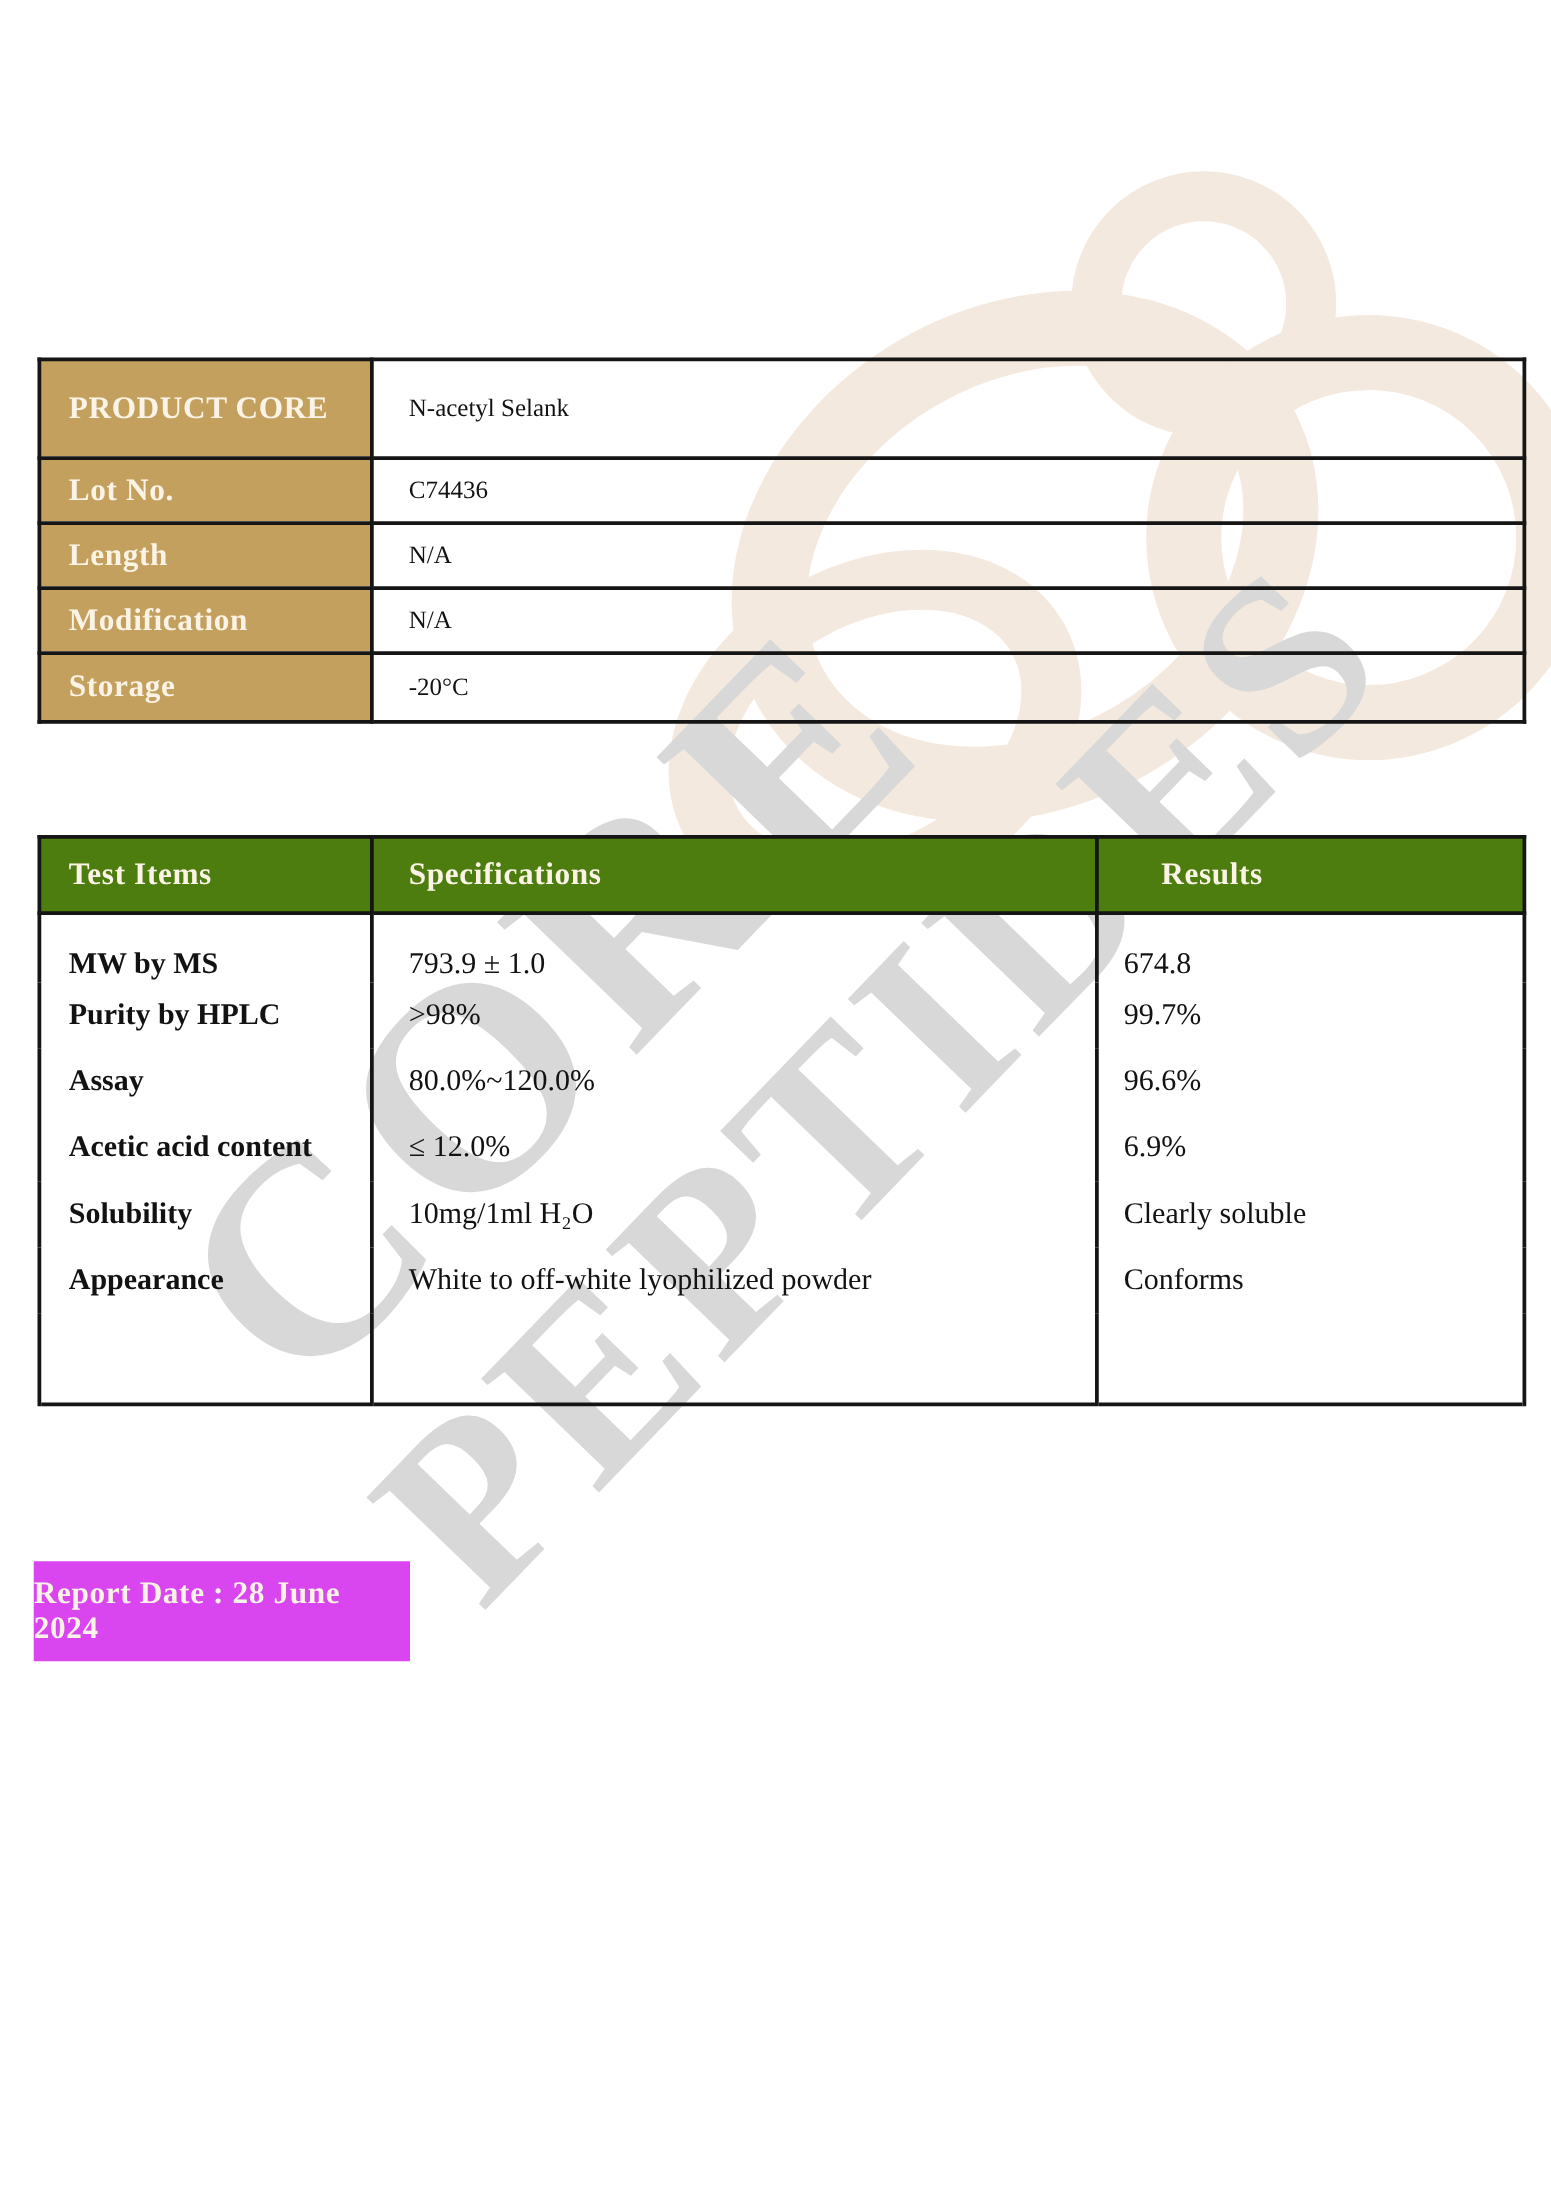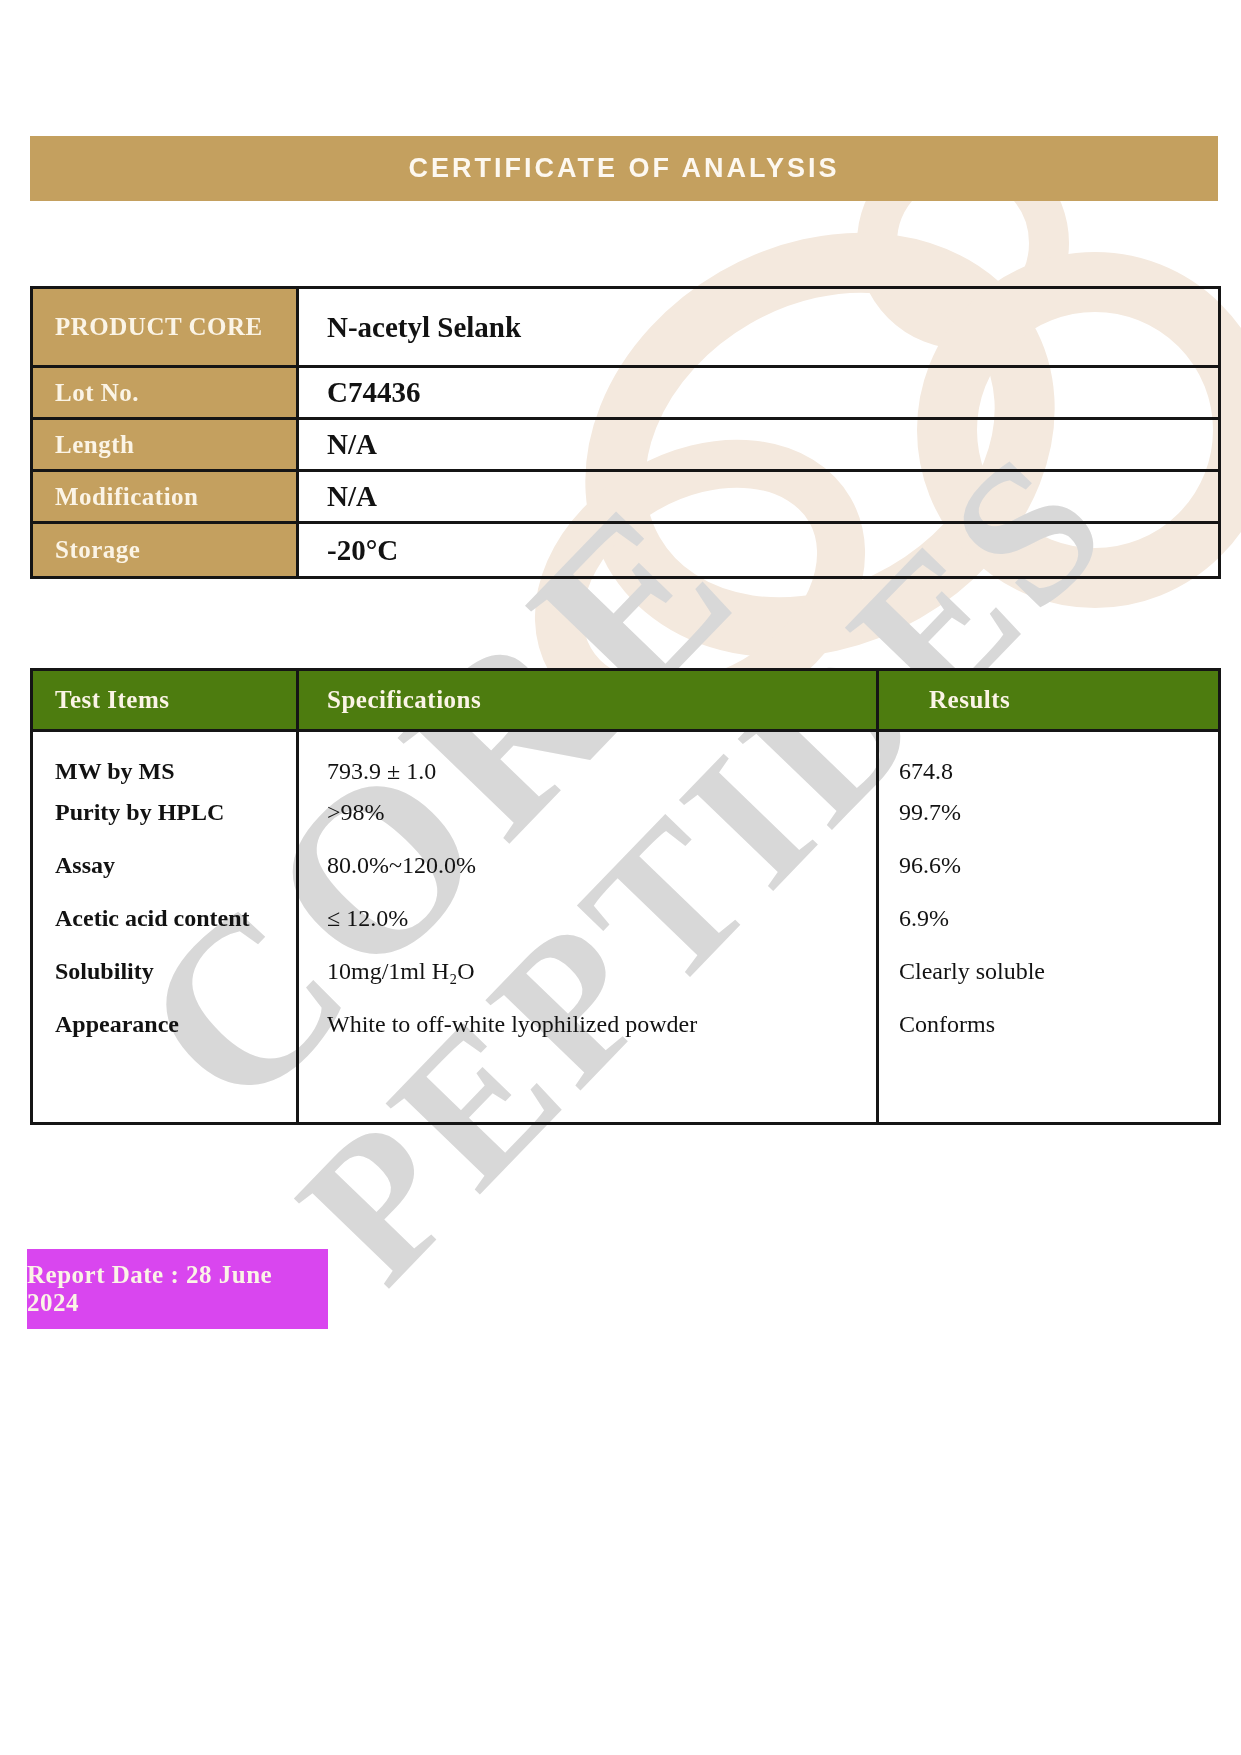--- a/index.html
+++ b/index.html
@@ -32,21 +32,21 @@
   }
 
   
   table { border-collapse:collapse; table-layout:fixed; }
   .info-table { position:absolute; z-index:2; left:30px; top:286px; width:1188px; }
   .info-table th, .info-table td { border:3px solid #151515; overflow:hidden; }
   .info-table th {
     background:#c4a05f; text-align:left; padding:0 0 0 22px;
     font-size:25px; font-weight:700; color:#fbf4e6; letter-spacing:0.5px;
   }
-  .info-table td { padding:0 0 0 28px; font-size:29px; color:#121212; background:transparent;font-weight:bold; }
+  .info-table td { padding:0 0 0 28px; font-size:20px; color:#121212; background:transparent; }
   .info-table tr { height:52px; }
   .info-table tr.tall { height:79px; }
   .info-table tr.last { height:55px; }
 
   
   .test-table {
     position:absolute; z-index:2; left:30px; top:668px; width:1188px;
     border:3px solid #151515;
   }
   .test-table thead th {
@@ -84,23 +84,20 @@
       <circle cx="963" cy="243" r="86" stroke-width="40"></circle>
       <ellipse cx="820" cy="445" rx="215" ry="170" stroke-width="60" transform="rotate(-30 820 445)"></ellipse>
       <circle cx="1095" cy="430" r="148" stroke-width="60"></circle>
       <ellipse cx="700" cy="585" rx="150" ry="110" stroke-width="48" transform="rotate(-30 700 585)"></ellipse>
     </g>
   </svg>
 
   <div class="wm wm-core">CORE</div>
   <div class="wm wm-peptides">PEPTIDES</div>
 
-  <div class="title-bar">
-    <span>CERTIFICATE OF ANALYSIS</span>
-  </div>
 
   <table class="info-table">
     <colgroup>
         <col style="width:266px">
         <col style="width:922px">
       </colgroup>
     <tbody>
       <tr class="tall">
         <th>PRODUCT CORE</th>
         <td>N-acetyl Selank</td>

